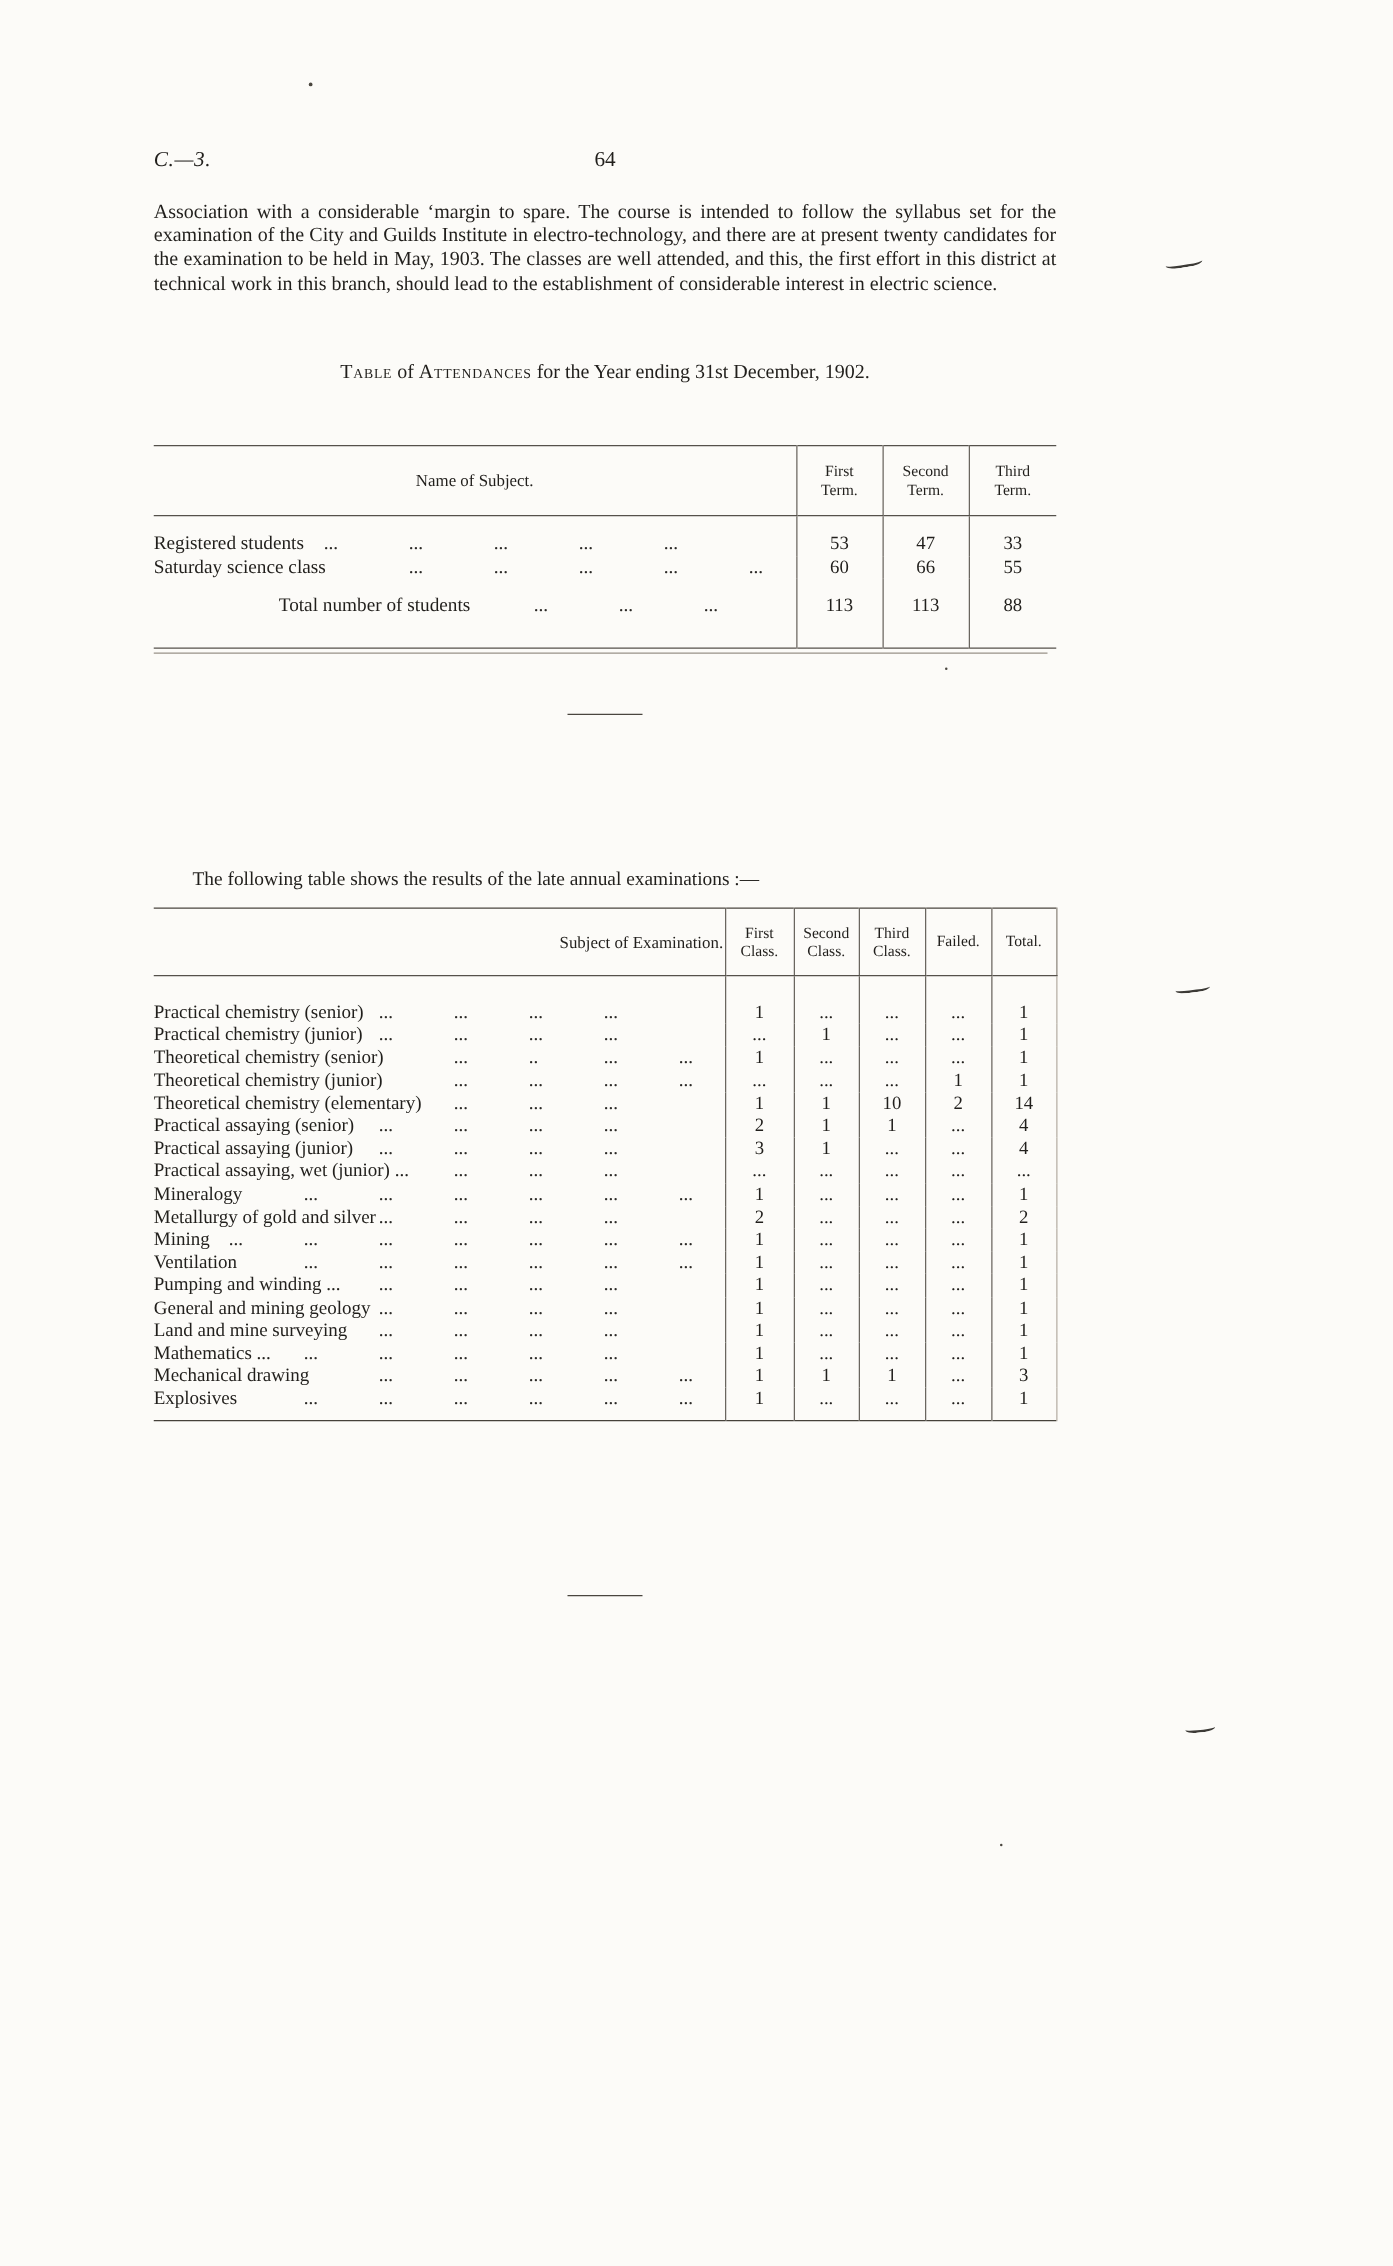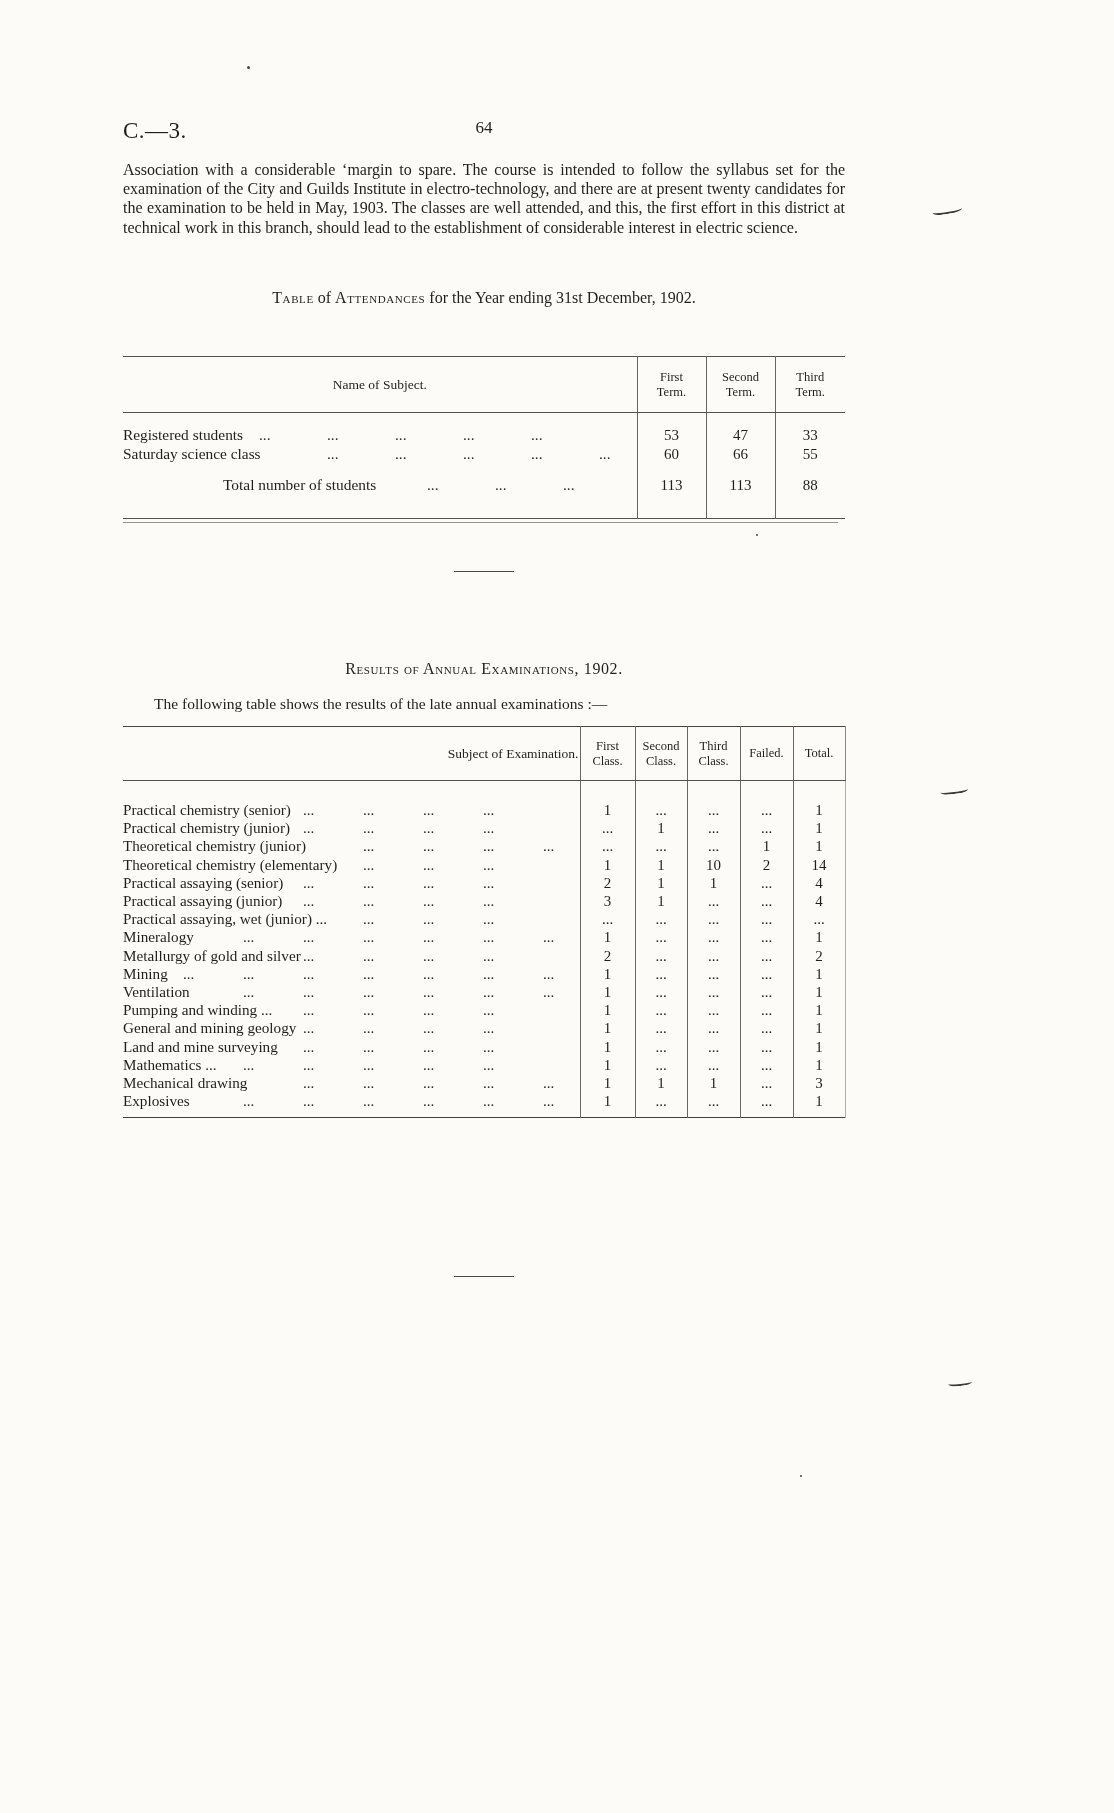--- a/index.html
+++ b/index.html
@@ -12,21 +12,21 @@
     position:relative;
     width:1114px;height:1813px;
     background:#fcfbf8;
     overflow:hidden;
   }
   .content{
     position:absolute;left:123px;top:0;width:722px;height:100%;
   }
   
   .pagehead{position:absolute;top:118px;left:0;width:100%;height:24px;}
-  .doc-ref{position:absolute;left:0;top:0;font-size:23px;letter-spacing:.5px;}
+  .doc-ref{position:absolute;left:0;top:0;font-size:17px;letter-spacing:.5px;font-style:italic;}
   .page-num{position:absolute;left:0;top:0;width:100%;text-align:center;font-size:17px;}
   
   .para{
     position:absolute;top:160px;left:0;width:722px;
     font-size:16px;line-height:19.2px;text-align:justify;
   }
   
   .att-title{position:absolute;top:289px;left:0;width:100%;text-align:center;font-size:16px;}
   .smallcaps{font-variant-caps:small-caps;letter-spacing:.6px;}
   .res-title{position:absolute;top:660px;left:0;width:100%;text-align:center;font-size:16px;}
@@ -130,21 +130,20 @@
             <td class="num">113</td>
             <td class="num">88</td>
           </tr>
         </tbody>
       </table>
       <div class="second-rule"></div>
     </div>
 
     <div class="mid-rule rule-1"></div>
 
-    <div class="res-title smallcaps">Results of Annual Examinations, 1902.</div>
     <div class="res-intro">The following table shows the results of the late annual examinations :—</div>
 
     <div class="res-wrap">
       <table class="res-table">
         <colgroup>
           <col style="width:457px">
             <col style="width:55px">
             <col style="width:52px">
             <col style="width:53px">
             <col style="width:53px">
@@ -174,20 +173,28 @@
             </tr>
             <tr>
               <td class="subj"><span>Practical chemistry (junior)</span><span class="lead">	...	...	...	...</span></td>
               <td class="num">...</td>
               <td class="num">1</td>
               <td class="num">...</td>
               <td class="num">...</td>
               <td class="num">1</td>
             </tr>
             <tr>
+              <td class="subj"><span>Theoretical chemistry (senior)</span><span class="lead">	...	..	...	...</span></td>
+              <td class="num">1</td>
+              <td class="num">...</td>
+              <td class="num">...</td>
+              <td class="num">...</td>
+              <td class="num">1</td>
+            </tr>
+            <tr>
               <td class="subj"><span>Theoretical chemistry (junior)</span><span class="lead">	...	...	...	...</span></td>
               <td class="num">...</td>
               <td class="num">...</td>
               <td class="num">...</td>
               <td class="num">1</td>
               <td class="num">1</td>
             </tr>
             <tr>
               <td class="subj"><span>Theoretical chemistry (elementary)</span><span class="lead">	...	...	...</span></td>
               <td class="num">1</td>

